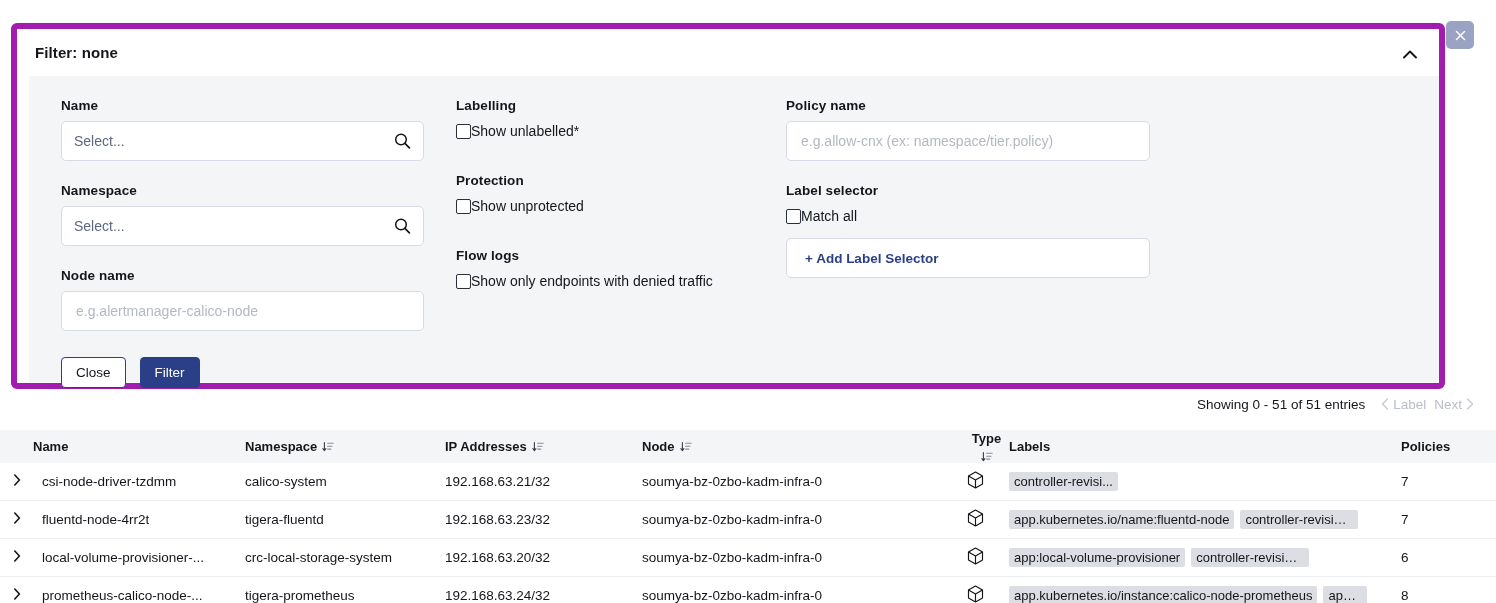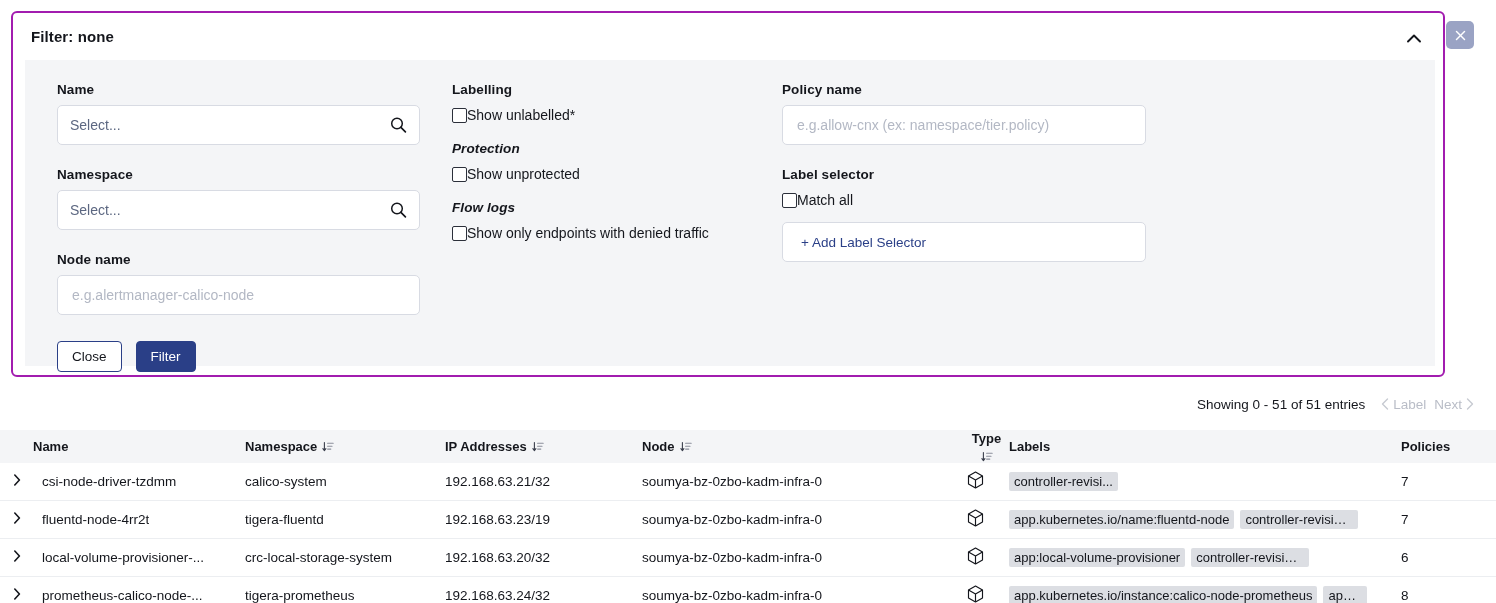--- a/index.html
+++ b/index.html
@@ -8,24 +8,24 @@
     width: 1496px; height: 603px;
     background: #ffffff;
     font-family: "Liberation Sans", sans-serif;
     color: #1f2430;
     overflow: hidden;
   }
 
   
   .filter-panel {
     position: absolute;
-    left: 11px; top: 11px;
+    left: 11px; top: 23px;
     width: 1434px; height: 366px;
     background: #ffffff;
-    border: 2px solid #a21caf;
+    border: 6px solid #a21caf;
     border-radius: 6px;
   }
   .filter-header {
     position: relative;
     height: 47px;
     display: flex;
     align-items: center;
     padding: 0 18px;
   }
   .filter-title {
@@ -142,38 +142,38 @@
     border: 1.6px solid #2b2f3a;
     border-radius: 2px;
     background: #ffffff;
     flex: none;
   }
   .cbrow .cblabel {
     font-size: 14px;
     color: #14161c;
     font-weight: 400;
   }
-  .sub-gap { margin-top: 16px; font-style: italic; }
+  .sub-gap { margin-top: 32px; }
 
   .add-selector-box {
     width: 364px;
     height: 40px;
     background: #ffffff;
     border: 1px solid #d8dbe3;
     border-radius: 5px;
     display: flex;
     align-items: center;
     padding: 0 18px;
     margin-top: 12px;
     cursor: pointer;
   }
   .add-selector-box span {
     font-size: 13.5px;
     color: #2a3f87;
-    font-weight: 400;
+    font-weight: 700;
   }
 
   .btn-row {
     display: flex;
     gap: 14px;
     margin-top: 26px;
   }
   .btn {
     height: 31px;
     border-radius: 4px;
@@ -508,21 +508,21 @@
       <span class="chev-wrap">
         <span>
           <svg width="8" height="12" viewBox="0 0 8 12">
               <path d="M1.8 1 L6.4 6 L1.8 11" fill="none" stroke="#14161c" stroke-width="1.6" stroke-linecap="round" stroke-linejoin="round"></path>
             </svg>
         </span>
       </span>
       <span class="rowname">fluentd-node-4rr2t</span>
     </div>
     <div class="cell c-ns">tigera-fluentd</div>
-    <div class="cell c-ip">192.168.63.23/19</div>
+    <div class="cell c-ip">192.168.63.23/32</div>
     <div class="cell c-node">soumya-bz-0zbo-kadm-infra-0</div>
     <div class="cell c-type">
       <span>
         <svg width="17" height="18" viewBox="0 0 17 18">
             <path d="M8.5 1 L15.5 5 L15.5 13 L8.5 17 L1.5 13 L1.5 5 Z" fill="none" stroke="#14161c" stroke-width="1.15" stroke-linejoin="round"></path>
             <path d="M1.5 5 L8.5 9 L15.5 5 M8.5 9 L8.5 17" fill="none" stroke="#14161c" stroke-width="1.15" stroke-linejoin="round"></path>
           </svg>
       </span>
     </div>
     <div class="cell c-labels">

